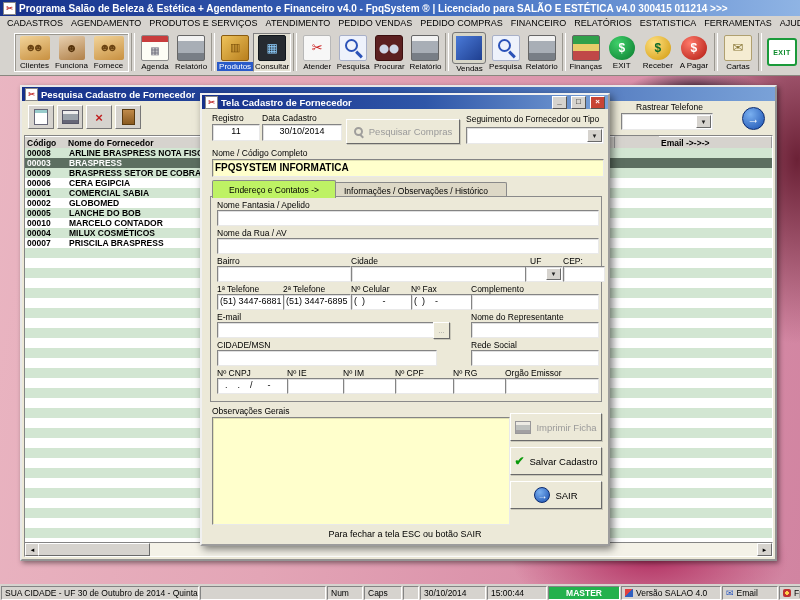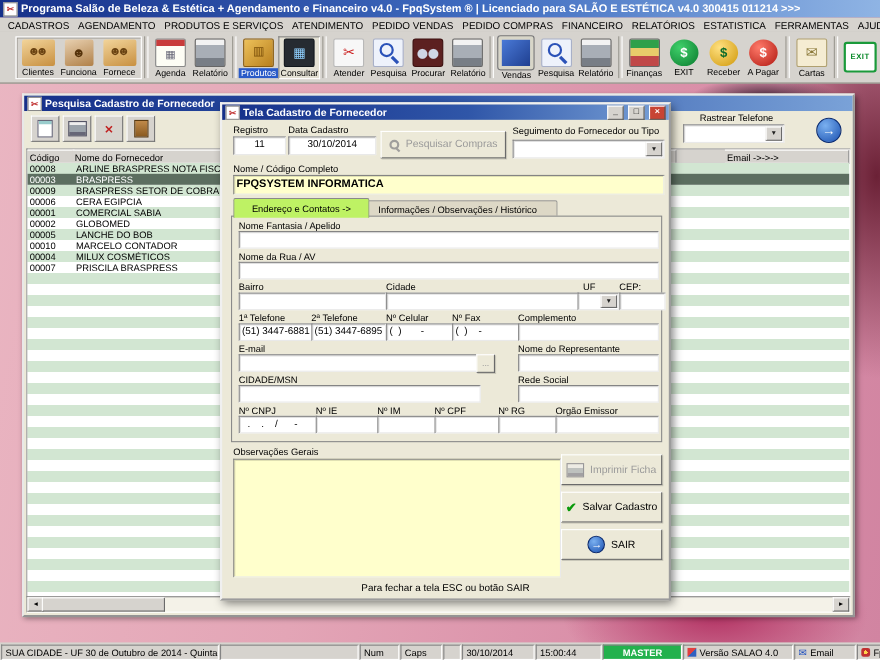--- a/index.html
+++ b/index.html
@@ -93,21 +93,21 @@
   .mi-doc{width:12px;height:14px;background:#fff;border:1px solid #667;box-shadow:inset 0 3px 0 #9cc;}
   .mi-print{width:15px;height:12px;background:linear-gradient(#eee 0 3px,#9aa2aa 3px 9px,#667 9px);border:1px solid #556;}
   .mi-x{color:#c02020;font-weight:bold;font-size:13px;line-height:1;}
   .mi-x::after{content:"×";}
   .mi-door{width:11px;height:14px;background:linear-gradient(#c08a4a,#8a5a20);border:1px solid #5a3a10;}
   .round-btn{border-radius:50%;background:radial-gradient(circle at 35% 30%,#7ab0f0,#1a50b0);
        border:1px solid #0a2a70;color:#fff;display:flex;align-items:center;justify-content:center;}
   .round-btn::after{content:"→";}
 
   .grid{position:absolute;left:2px;right:2px;top:34px;bottom:16px;background:#fff;
-        border:1px solid;border-color:#848484 #fff #fff #848484;}
+        border:1px solid;border-color:#848484 #fff #fff #848484;font-weight:bold;}
   .grid-head{position:absolute;top:0;left:0;right:0;height:12px;background:#d6d3ce;border-bottom:1px solid #9a9a9a;}
   .gh-cell{position:absolute;top:0;height:12px;border-right:1px solid #9a9a9a;border-top:1px solid #fff;
         font-size:8.5px;line-height:12px;padding-left:2px;overflow:hidden;white-space:nowrap;background:#d6d3ce;}
   .grid-body{position:absolute;top:12px;left:0;right:0;bottom:0;
         background:repeating-linear-gradient(180deg,#d2e6d2 0 10px,#ffffff 10px 20px);}
   .grow{position:absolute;left:0;right:0;height:10px;font-size:8.5px;line-height:10px;white-space:nowrap;}
   .grow.sel{background:#5c6e60;color:#fff;}
   .ccode{position:absolute;left:2px;}
   .cname{position:absolute;left:44px;}
 

